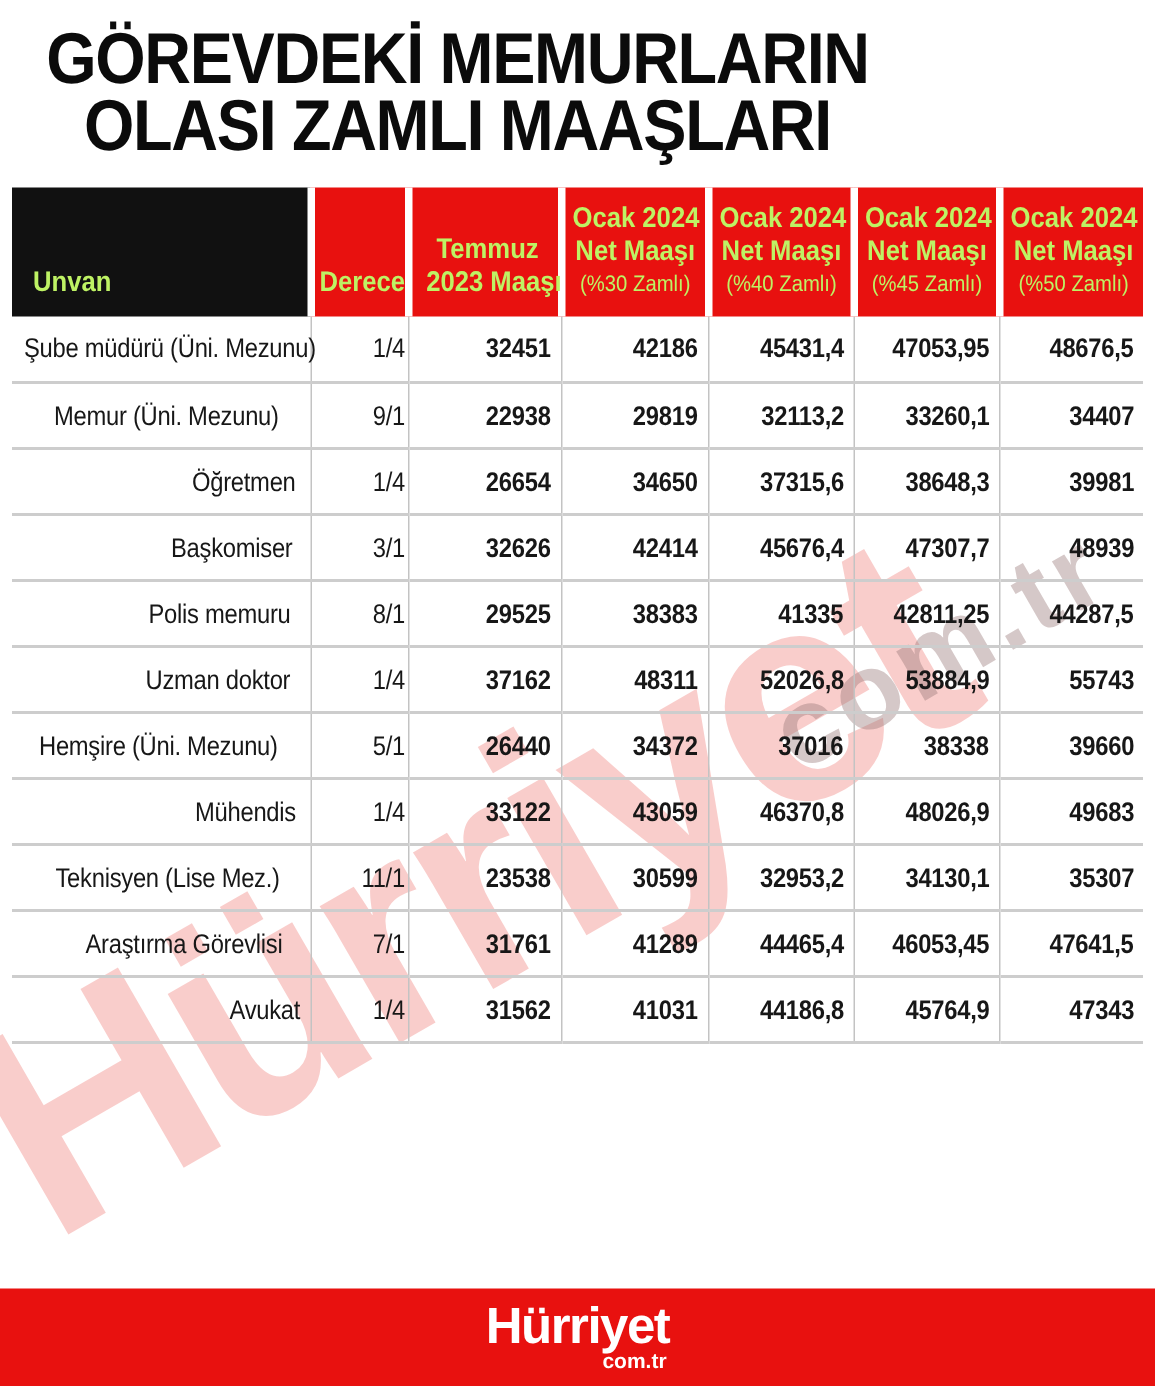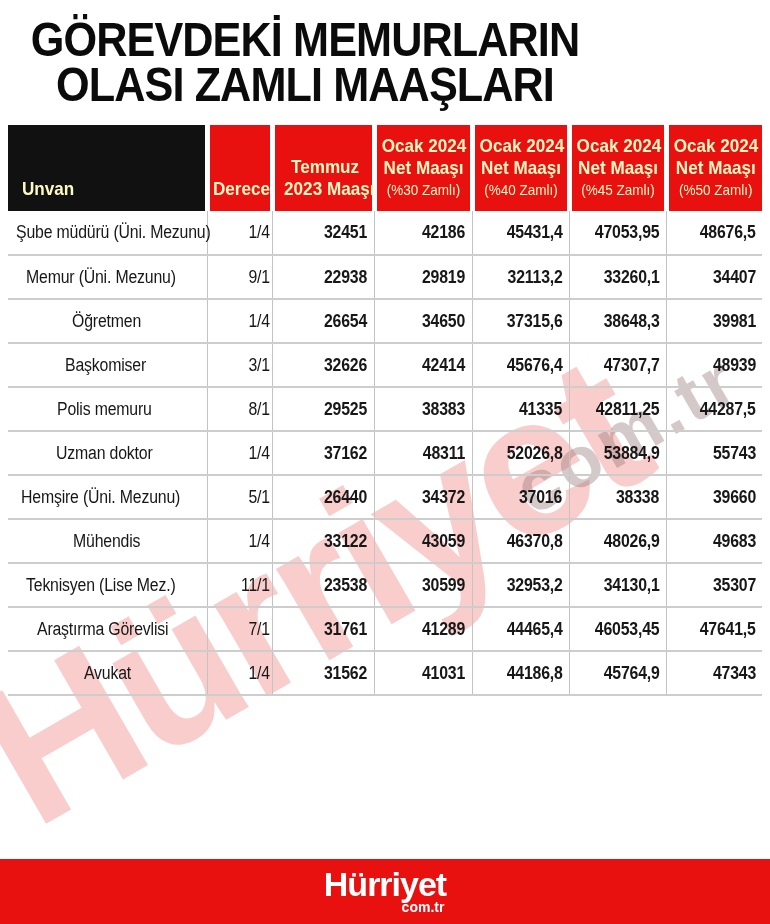--- a/index.html
+++ b/index.html
@@ -17,36 +17,36 @@
   .wm { position:absolute; white-space:nowrap; pointer-events:none; line-height:1; z-index:1; font-weight:800; }
   .wm-main { left:40px; top:660px; font-size:200px; letter-spacing:-6px;
              color:rgba(235,75,70,0.28); transform:rotate(-30deg); transform-origin:0 90%; }
   .wm-sub  { left:535px; top:455px; font-size:72px; letter-spacing:4px; font-weight:700;
              color:rgba(150,118,118,0.40); transform:rotate(-30deg); transform-origin:0 90%; }
 
   
   .table-wrap { position:absolute; top:125px; left:8px; width:754px; z-index:2; }
   table { width:754px; border-collapse:collapse; table-layout:fixed; }
 
-  thead th { height:86px; vertical-align:bottom; padding-bottom:11px; color:#fef9c3; font-weight:700; }
+  thead th { height:86px; vertical-align:bottom; padding-bottom:11px; color:#bef264; font-weight:700; }
   .h-unvan  { background:#111111; text-align:left; padding-left:14px;margin-left:44px; }
   .h-red    { background:#e8110f; border-left:5px solid #ffffff; }
   .h-derece { text-align:center; }
   .h-temmuz { text-align:center; padding-right:6px; }
   .h-ocak   { text-align:center; }
   .hl { display:block; font-size:19px; line-height:22px; font-weight:700;
         transform:scaleX(0.9); transform-origin:50% 50%; white-space:nowrap; }
   .h-unvan  .hl { transform-origin:0 50%; }
   .h-temmuz .hl { transform-origin:100% 50%; }
   .hl.small { font-size:15px; font-weight:400; line-height:20px; margin-top:1px; }
 
   tbody td { height:44px; border-bottom:2px solid #cdcdcd; font-size:18px; color:#171717;
              vertical-align:middle; background:transparent; }
   tbody td + td { border-left:1px solid #c3c3c3; }
-  .c-unvan  { text-align:center; padding-left:8px; font-weight:400;margin-left:28px; }
+  .c-unvan  { text-align:right; padding-left:8px; font-weight:400;margin-left:28px; }
   .c-derece { text-align:right; font-weight:400; }
   .c-num    { text-align:right; padding-right:6px; font-weight:700; }
   .ct { display:inline-block; white-space:nowrap; transform:scaleX(0.88); letter-spacing:-0.2px; }
   .ct.al { transform-origin:0 50%; }
   .ct.ac { transform-origin:50% 50%; }
   .ct.ar { transform-origin:100% 50%; }
 
   
   .footer { position:absolute; left:0; top:859px; width:770px; height:65px; background:#e8110f; z-index:3; }
   .logo { position:absolute; left:0; right:0; top:8px; text-align:center; color:#ffffff; }

